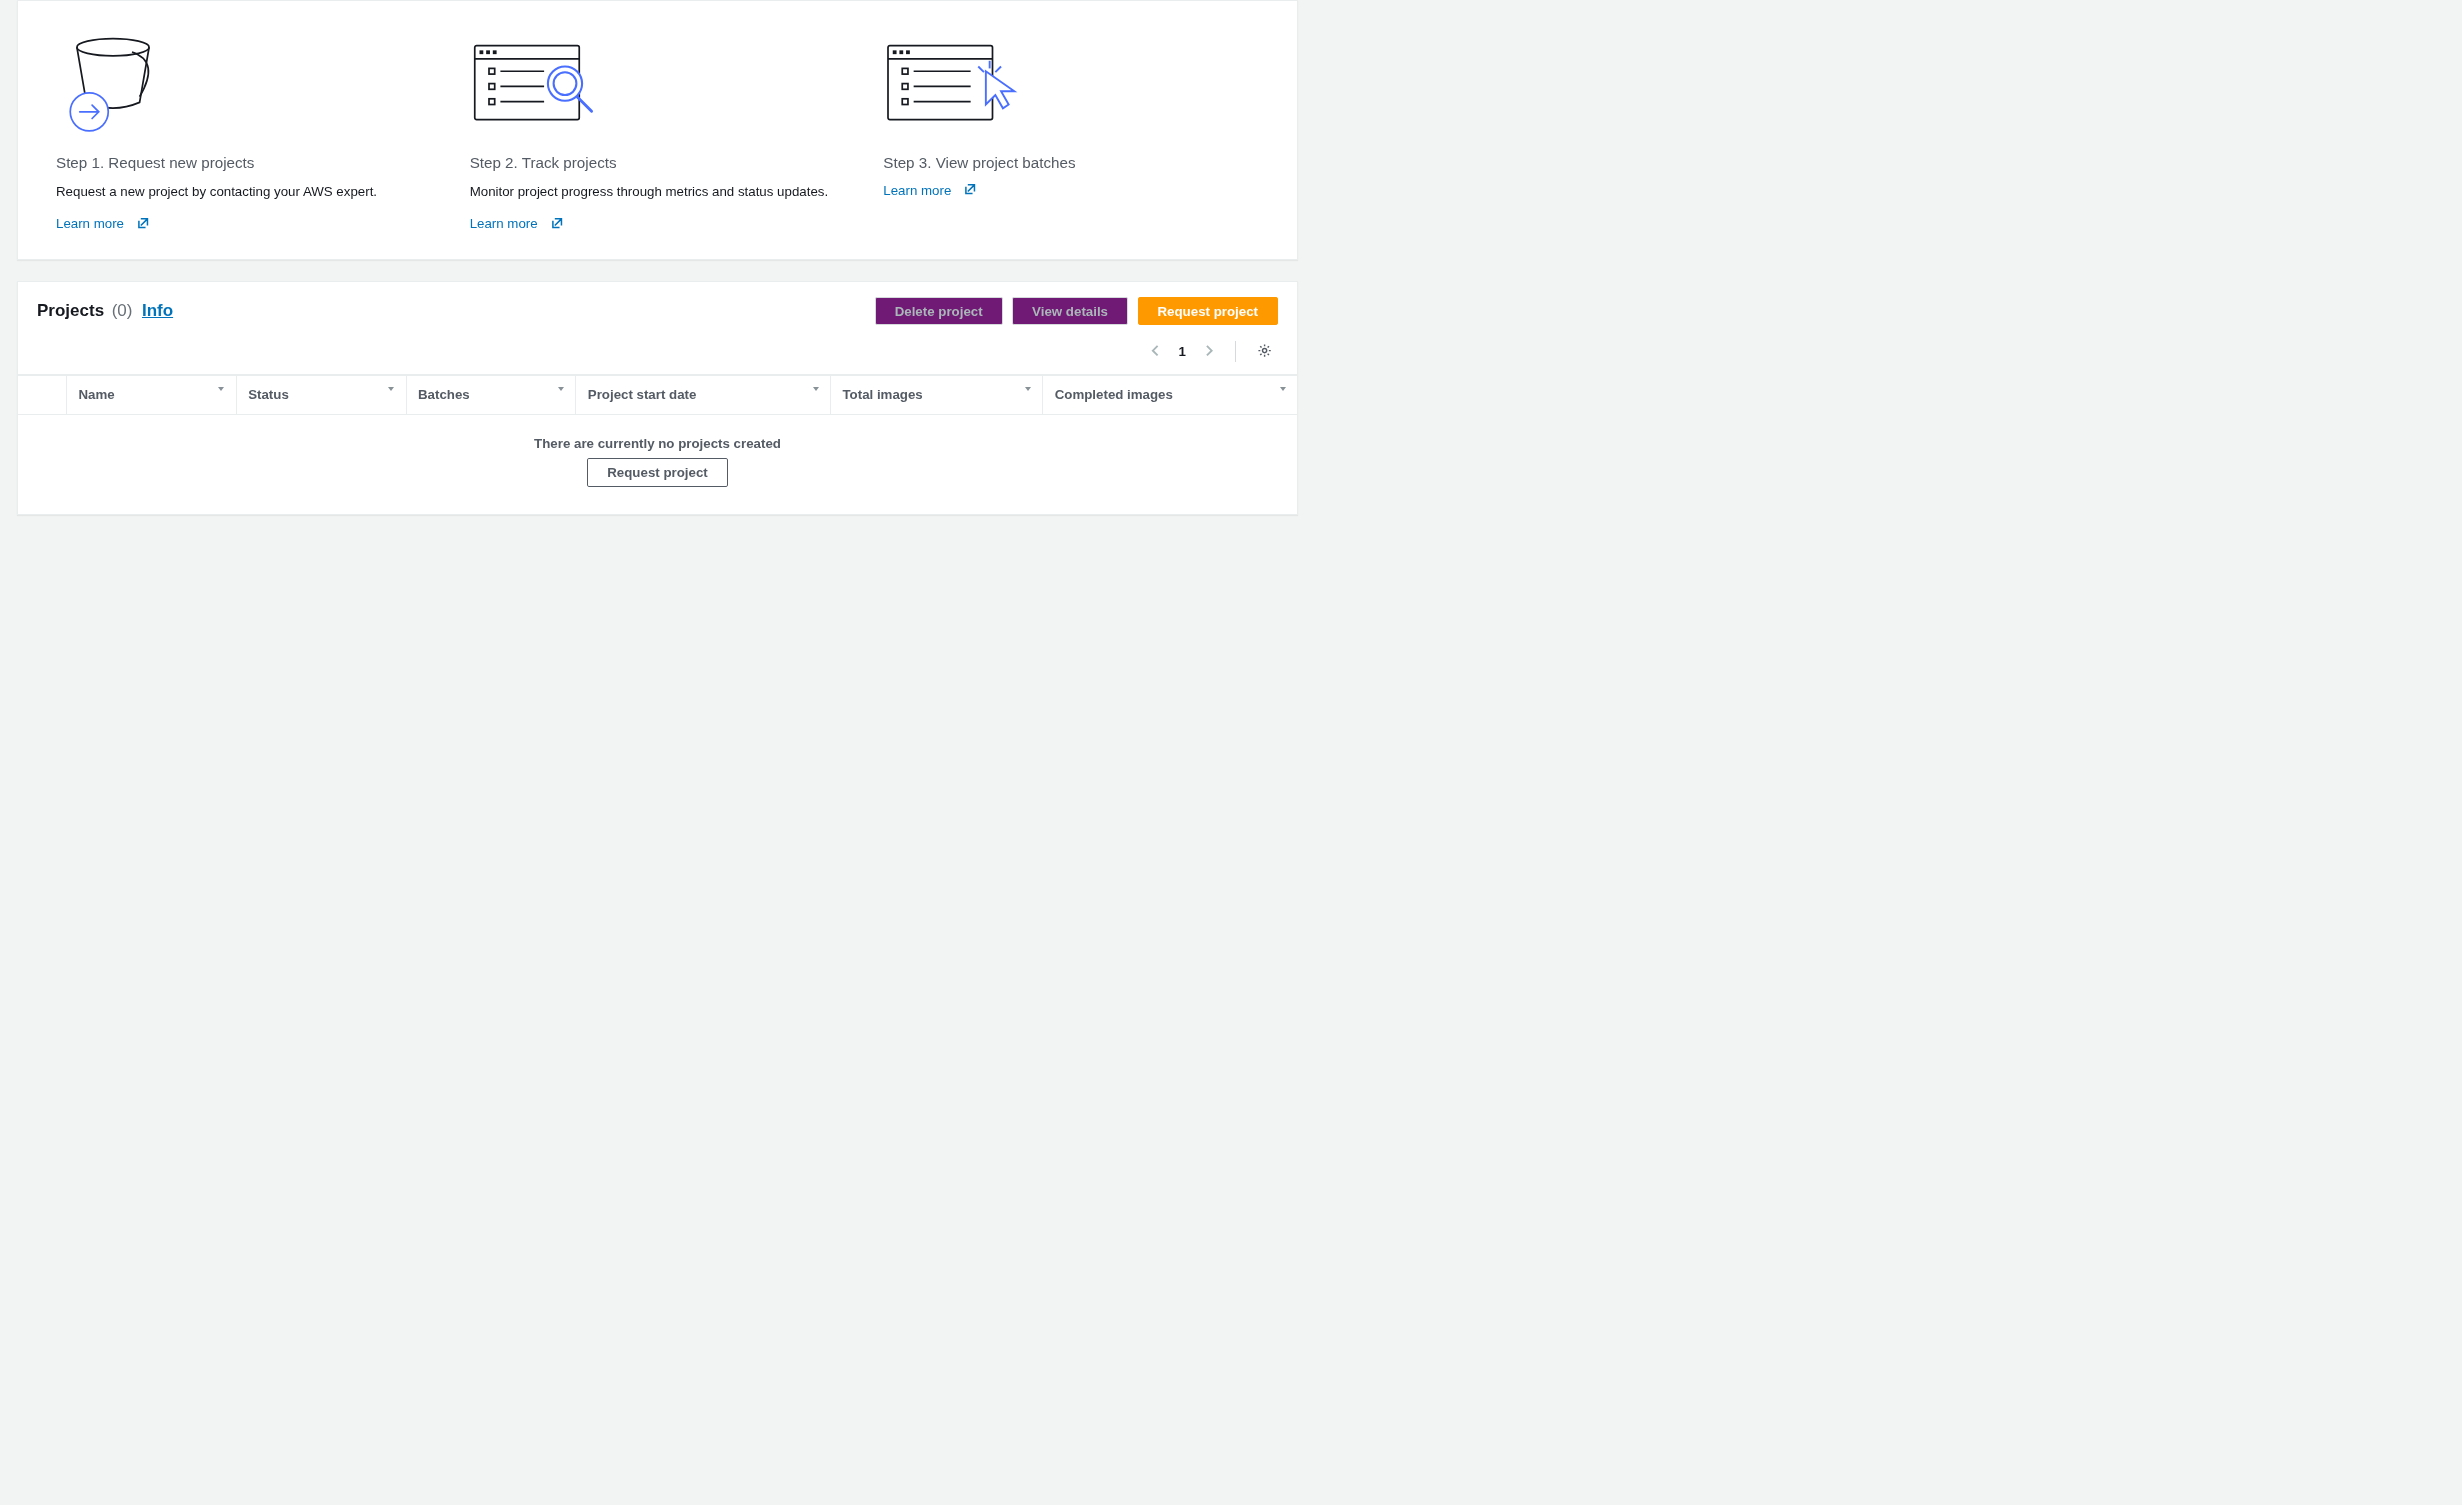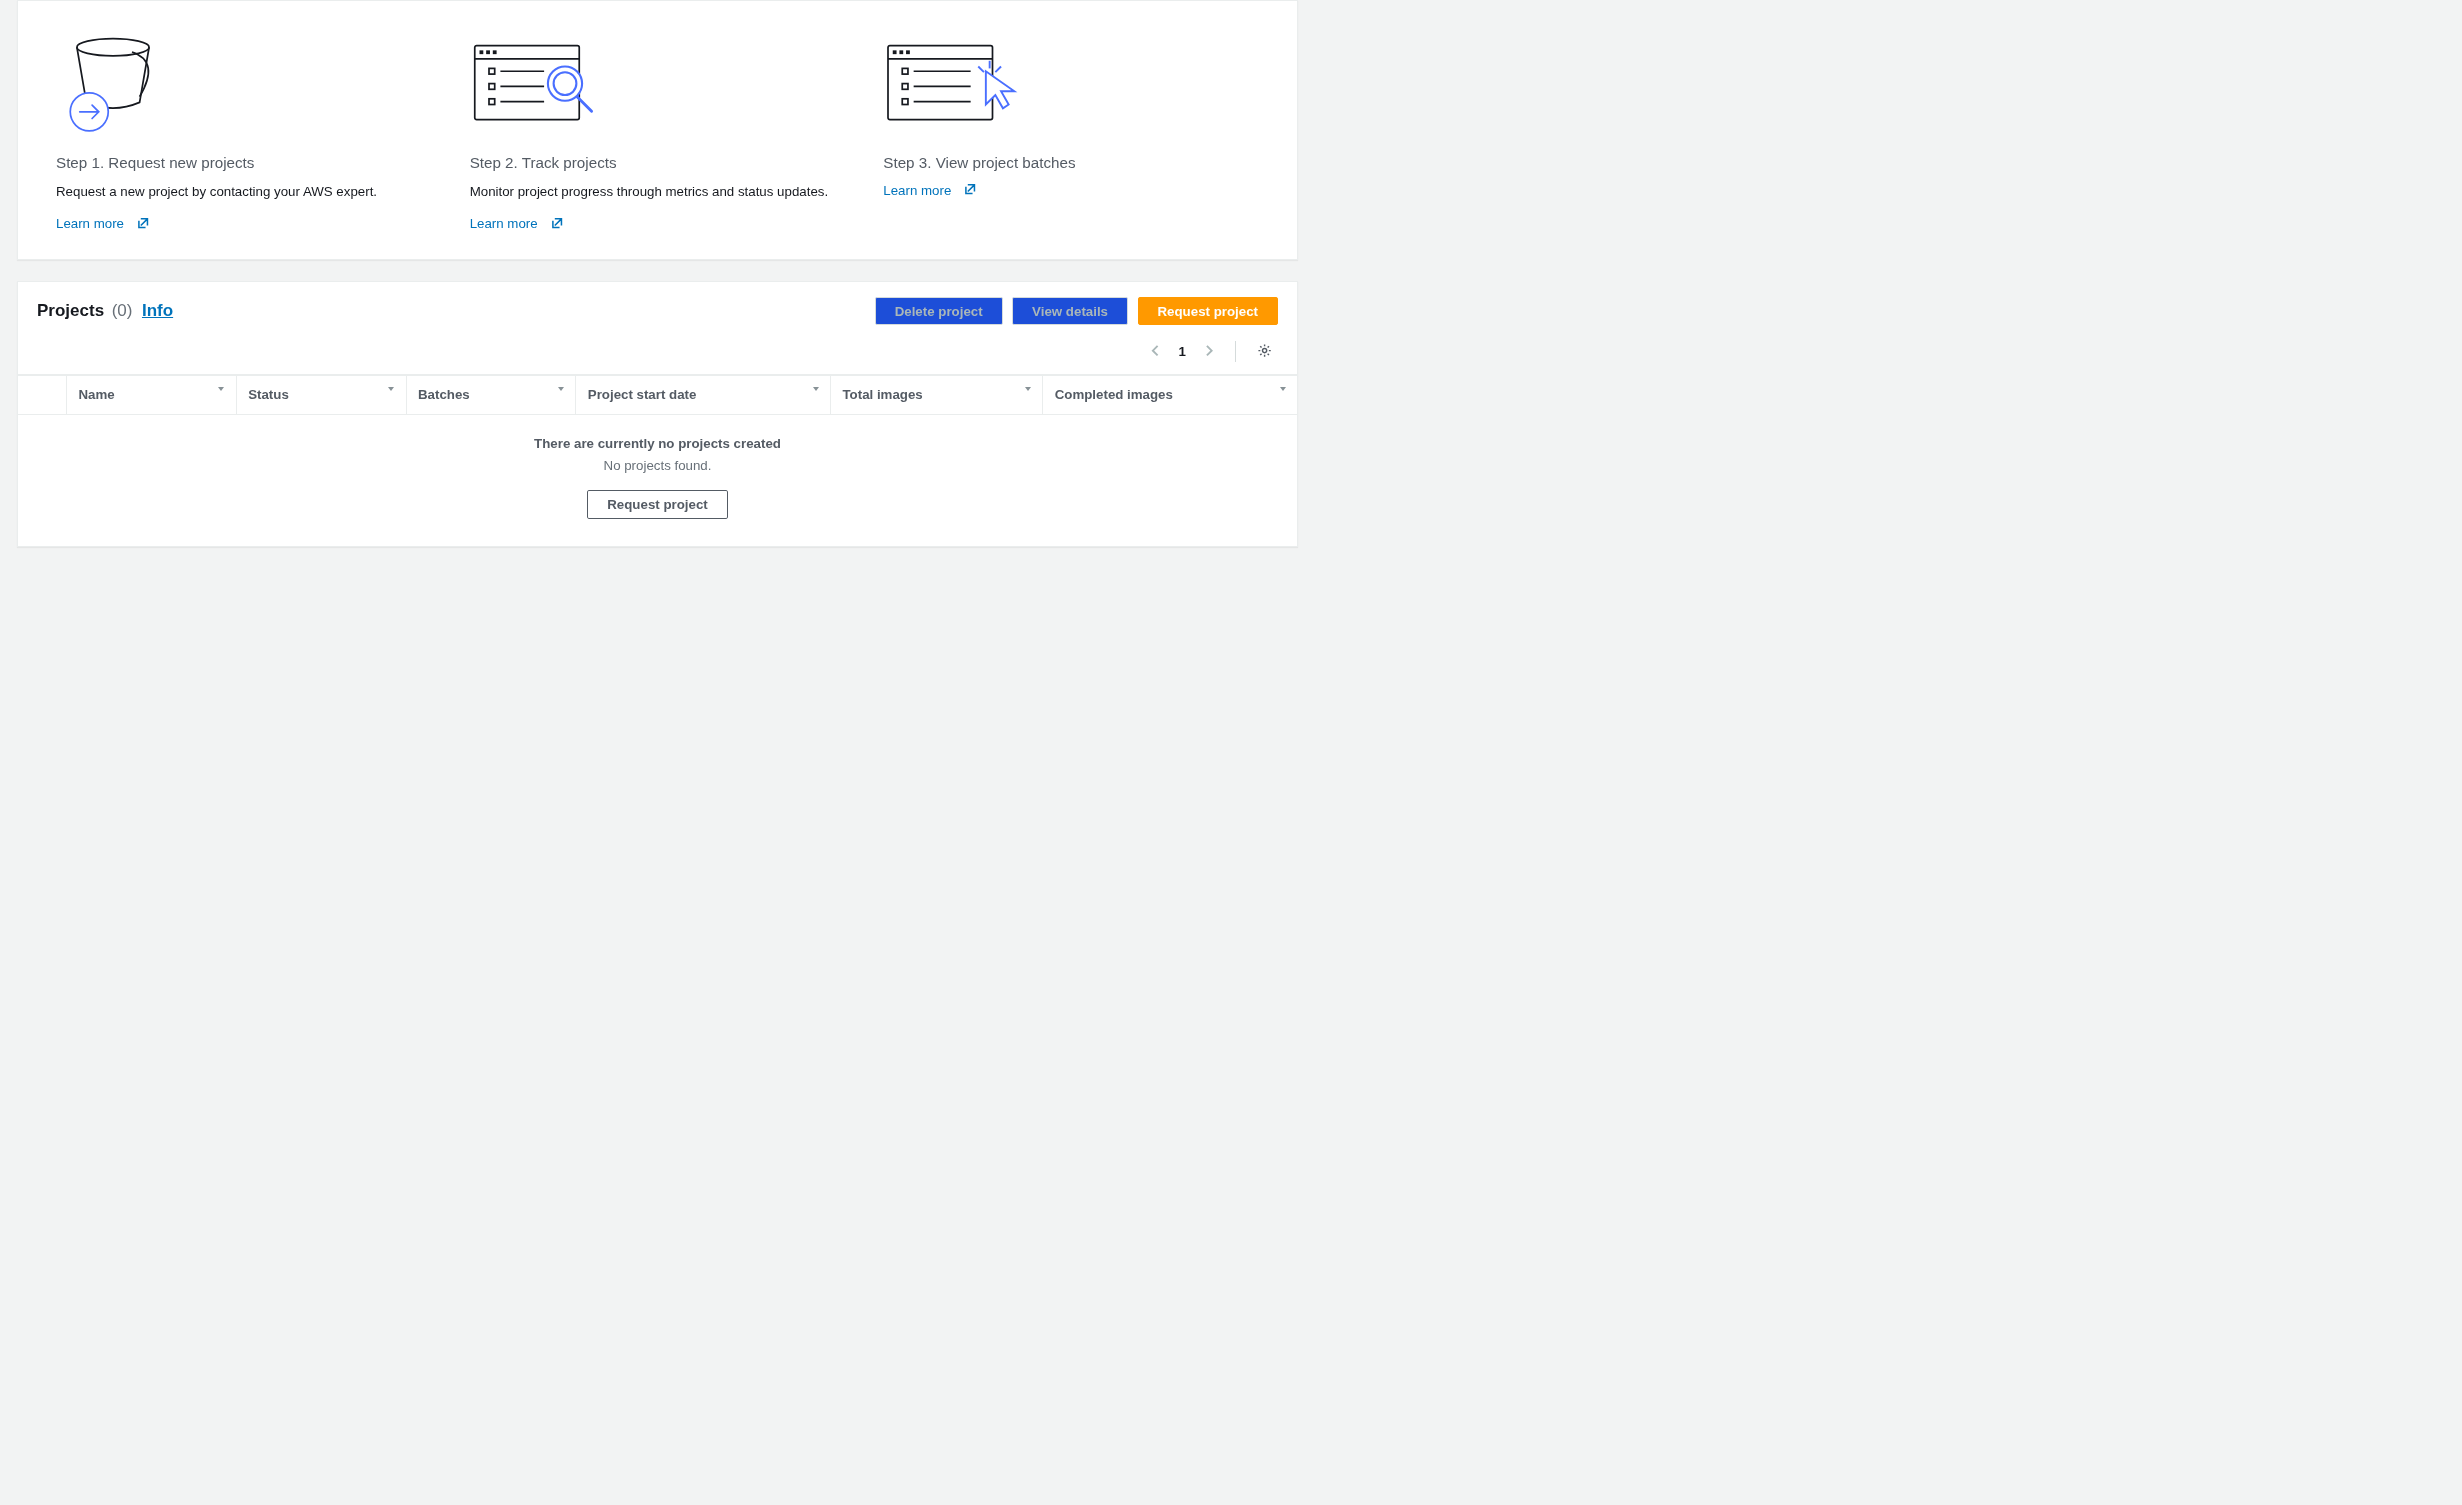--- a/index.html
+++ b/index.html
@@ -21,21 +21,21 @@
 .ext-icon { font-size: 12.4px; }
 .strong-inline { font-weight: 700; }
 
 .projects-header { display: flex; align-items: center; justify-content: space-between; padding: 15.2px 19px 9.5px 19px; }
 .projects-title { display: flex; align-items: flex-start; gap: 7.6px; }
 .projects-title h2 { font-size: 17px; font-weight: 700; }
 .projects-title .count { color: #687078; font-size: 17px; font-weight: 400; }
 .projects-title .info { color: #0073bb; font-size: 17px; font-weight: 700; margin-left: 1.9px; }
 .btn-group { display: flex; gap: 9.5px; }
 .btn { border: 1px solid #545b64; background: #fff; color: #545b64; font-weight: 700; padding: 5.7px 19px; font-size: 13.3px; cursor: pointer; border-radius: 1.9px; }
-.btn[disabled] { color: #aab7b8; border-color: #d5dbdb; cursor: not-allowed; background: #1d4ed8; }
+.btn[disabled] { color: #aab7b8; border-color: #d5dbdb; cursor: not-allowed; background: #701a75; }
 .btn-primary { background: #ff9900; border-color: #ff9900; color: #fff; }
 
 .pager { display: flex; justify-content: flex-end; align-items: center; gap: 15.2px; padding: 5.7px 21px 11.4px 21px; border-bottom: 1px solid #eaeded; color: #545b64; }
 .pager .pg-btn { background: none; border: none; cursor: pointer; color: #aab7b8; font-size: 15.2px; padding: 1.9px 3.8px; }
 .pager .pg-num { font-weight: 700; color: #16191f; }
 .pager .divider { width: 1px; height: 21px; background: #d5dbdb; margin: 0 1.9px; }
 .pager .gear { width: 15.2px; height: 15.2px; color: #545b64; }
 
 .table-head { display: grid; grid-template-columns: 48px 1.2fr 1.2fr 1.2fr 1.8fr 1.5fr 1.8fr; border-top: 1px solid #eaeded; border-bottom: 1px solid #eaeded; }
 .th { padding: 11.4px 11.4px; font-size: 13.3px; font-weight: 700; color: #545b64; border-left: 1px solid #eaeded; display: flex; align-items: flex-start; justify-content: space-between; }
@@ -204,18 +204,17 @@
           <span>Total images</span>
           <span class="sort-caret"></span>
         </div>
       <div class="th">
           <span>Completed images</span>
           <span class="sort-caret"></span>
         </div>
     </div>
     <div class="empty">
       <div class="line1">There are currently no projects created</div>
-      <div class="line2">No projects found.</div>
       <button class="btn">Request project</button>
     </div>
   </section>
 </div>
 
 
 </body></html>

